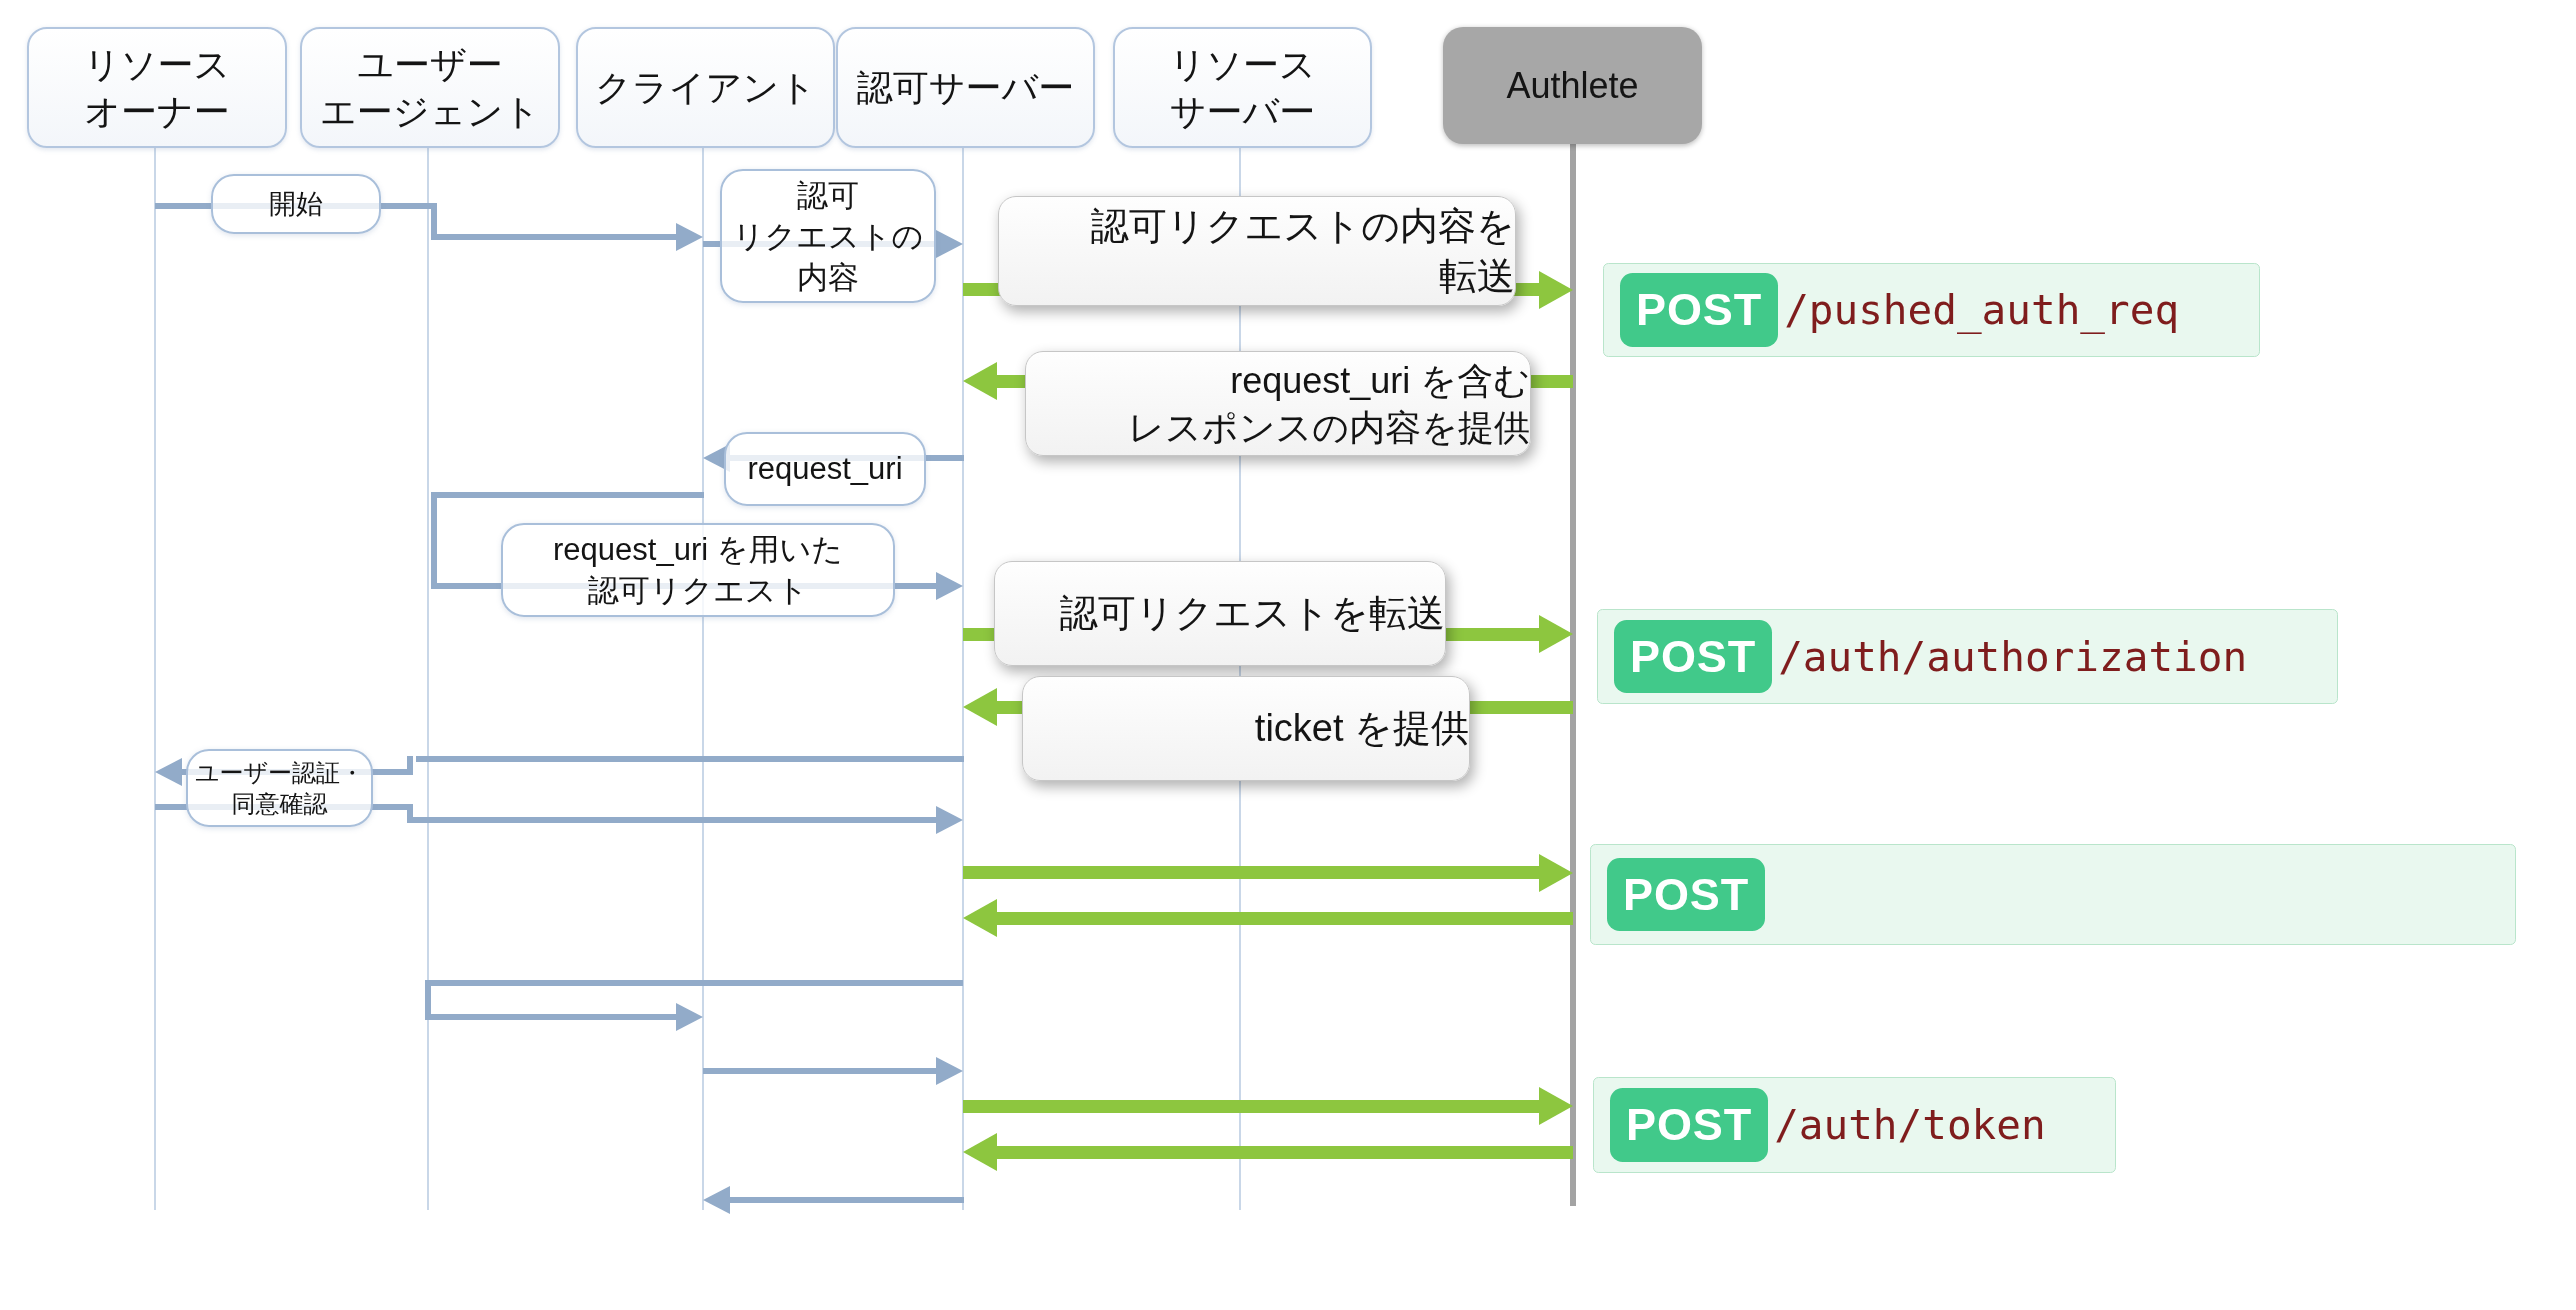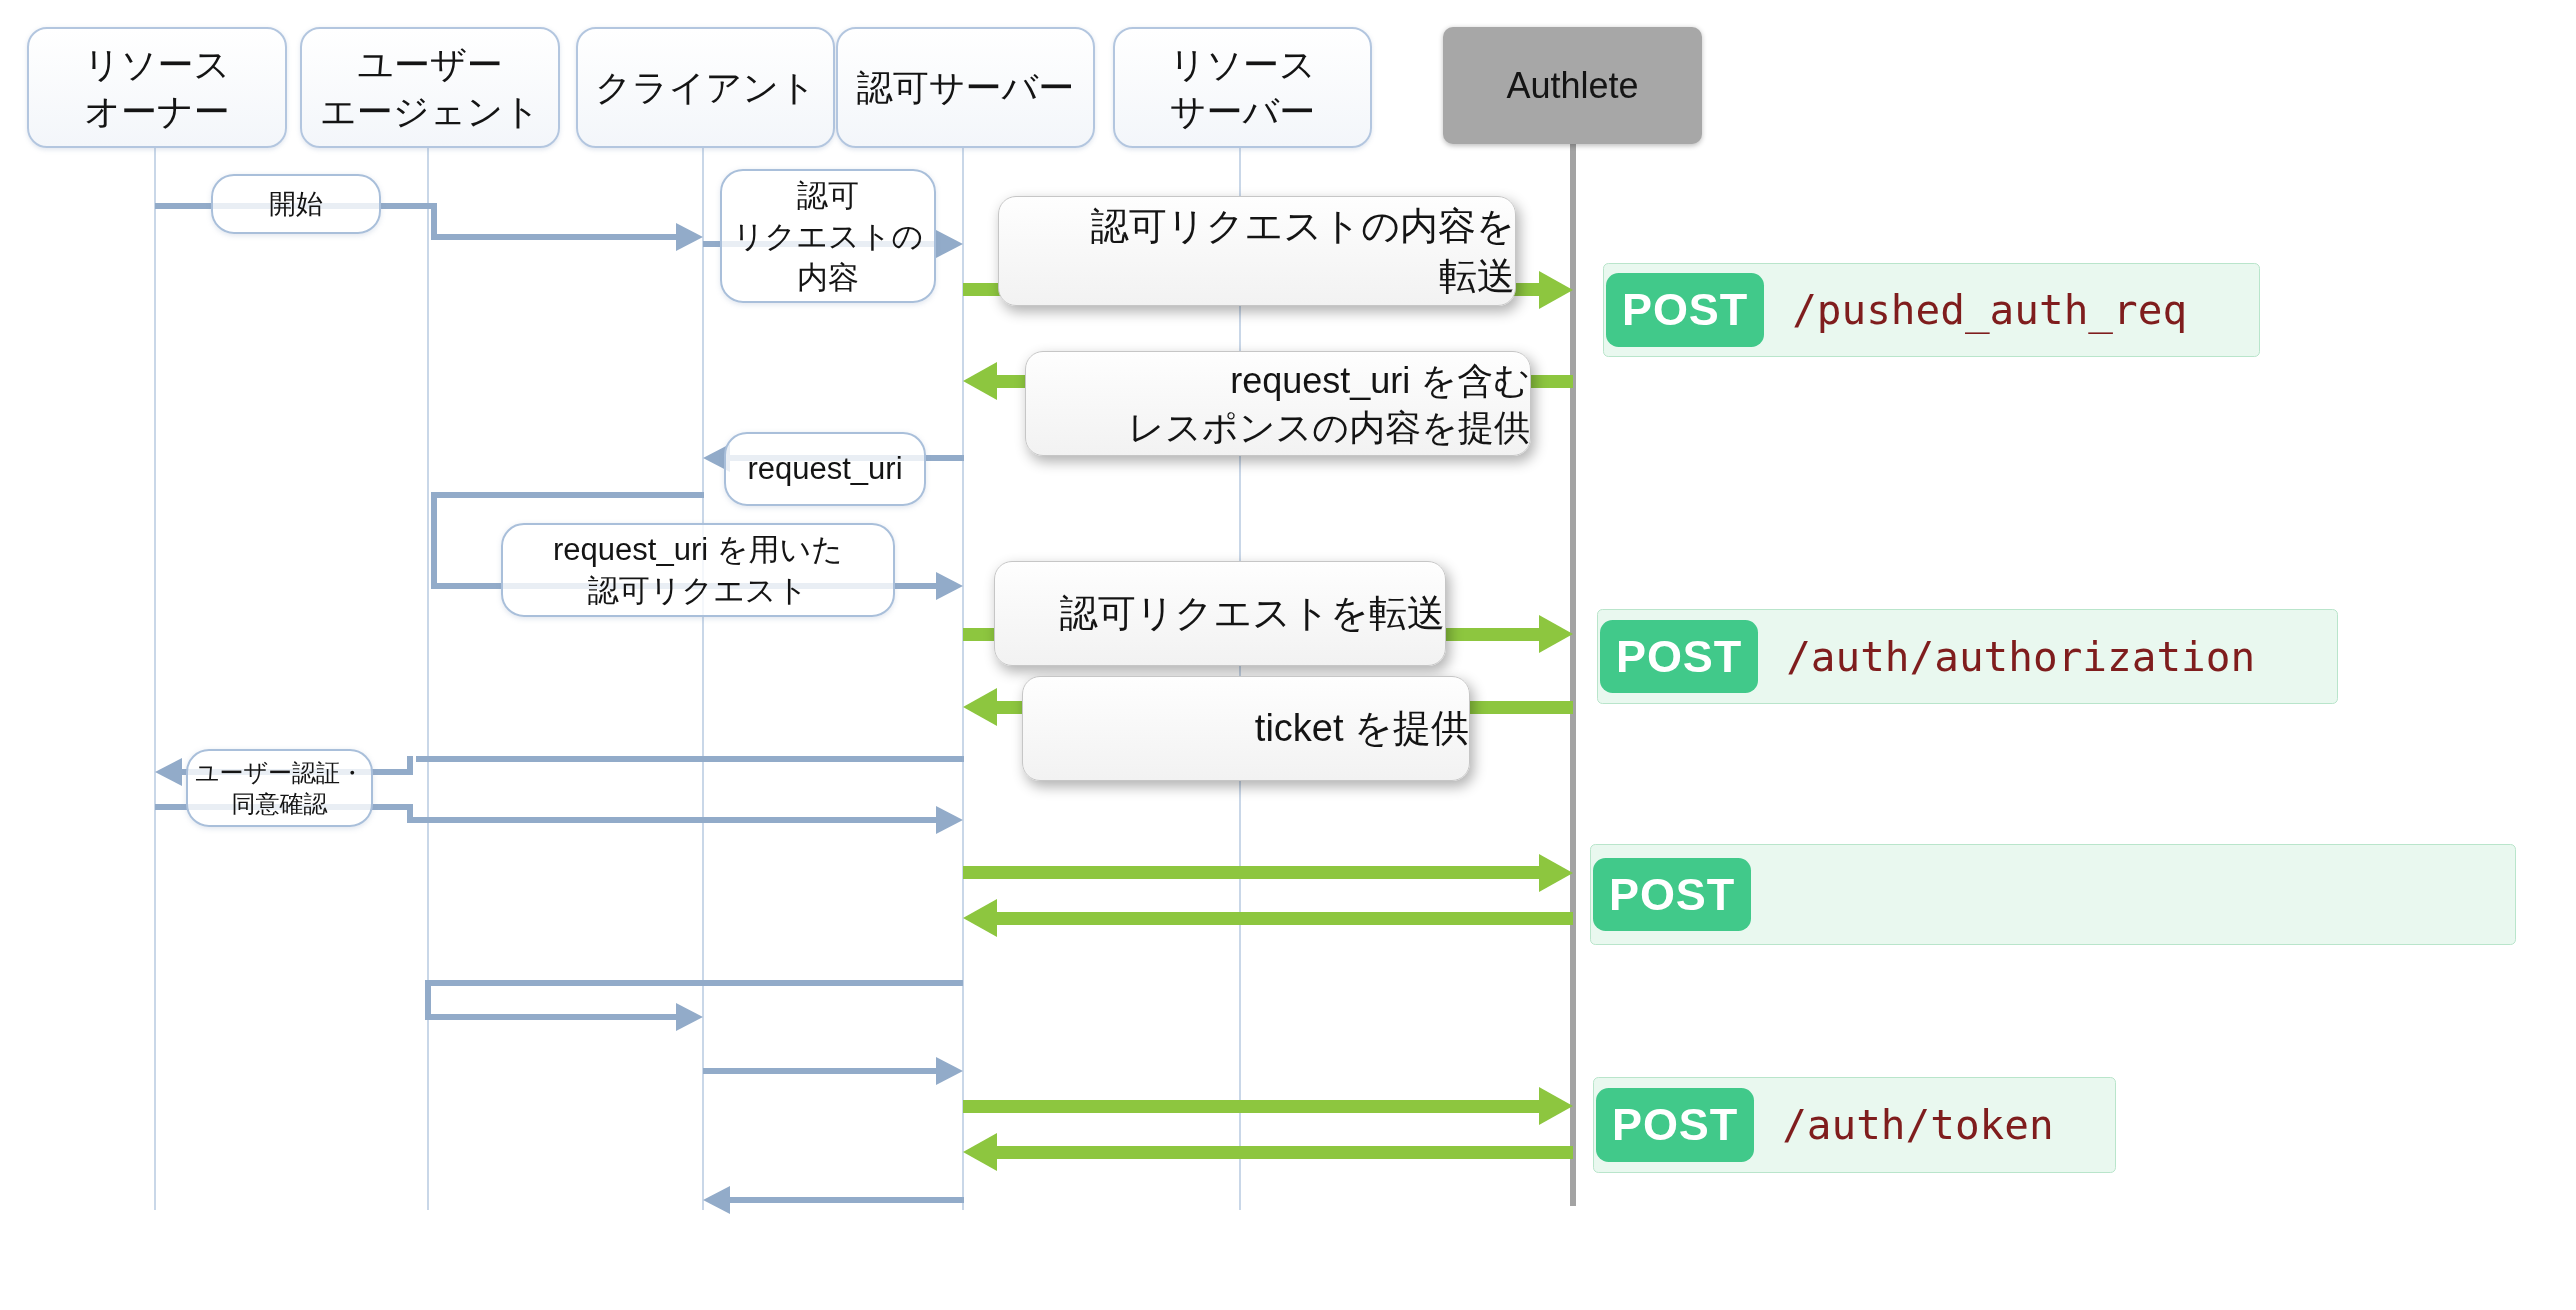--- a/index.html
+++ b/index.html
@@ -24,21 +24,21 @@
   .lifeline{position:absolute;top:144px;width:1.8px;height:1066px;background:var(--lifeline-blue);}
   .lifeline-thick{position:absolute;top:142px;width:6.3px;height:1064px;background:var(--lifeline-gray);}
   
   .pbox{
     position:absolute;top:27px;height:117px;border:2.7px solid var(--participant-border);
     border-radius:20px;background:linear-gradient(180deg,#ffffff 0%,#f3f6fa 100%);
     display:flex;flex-direction:column;align-items:center;justify-content:center;
     font-size:36px;line-height:47px;z-index:6;box-shadow:0 1.8px 4.5px rgba(140,160,190,0.25);
   }
   .pbox span{display:block;text-align:center;}
-  .pbox.gray{background:var(--authlete-bg);border:none;border-radius:10px;box-shadow:0 1.8px 5.4px rgba(0,0,0,0.25);}
+  .pbox.gray{background:var(--authlete-bg);border:none;border-radius:20px;box-shadow:0 1.8px 5.4px rgba(0,0,0,0.25);}
   
   .bl{position:absolute;height:6.3px;background:var(--blue-arrow);z-index:2;}
   .blv{position:absolute;width:6.3px;background:var(--blue-arrow);z-index:2;}
   .gl{position:absolute;height:12.6px;background:var(--green-arrow);z-index:2;}
   .bh-r{position:absolute;width:0;height:0;border-top:14.4px solid transparent;border-bottom:14.4px solid transparent;border-left:27px solid var(--blue-arrow);z-index:2;}
   .bh-l{position:absolute;width:0;height:0;border-top:14.4px solid transparent;border-bottom:14.4px solid transparent;border-right:27px solid var(--blue-arrow);z-index:2;}
   .gh-r{position:absolute;width:0;height:0;border-top:19px solid transparent;border-bottom:19px solid transparent;border-left:34px solid var(--green-arrow);z-index:2;}
   .gh-l{position:absolute;width:0;height:0;border-top:19px solid transparent;border-bottom:19px solid transparent;border-right:34px solid var(--green-arrow);z-index:2;}
   
   .lblB{
@@ -49,21 +49,21 @@
   
   .lblG{
     position:absolute;border:1.8px solid var(--box-border-gray);border-radius:18px;
     background:linear-gradient(180deg,#fefefe 0%,#f2f2f2 100%);
     display:flex;flex-direction:column;align-items:flex-end;justify-content:center;
     z-index:3;box-shadow:3.6px 5.4px 12.6px rgba(0,0,0,0.30);text-align:center;
   }
   .lblB span,.lblG span{display:block;}
   
   .badge{
-    position:absolute;display:flex;align-items:center;gap:28px;padding-left:2px;
+    position:absolute;display:flex;align-items:center;gap:6px;padding-left:16px;
     background:var(--badge-bg);border:1.8px solid var(--badge-border);border-radius:5.4px;
     z-index:3;box-sizing:border-box;
   }
   .chip{
     background:var(--method-chip);color:#ffffff;font-weight:bold;font-size:45px;
     padding:10.8px 16px;border-radius:12.6px;letter-spacing:0.9px;
   }
   .path{font-family:"DejaVu Sans Mono","Liberation Mono",monospace;font-size:41px;color:#7f1d1d;white-space:nowrap;}
 </style>
 </head>

